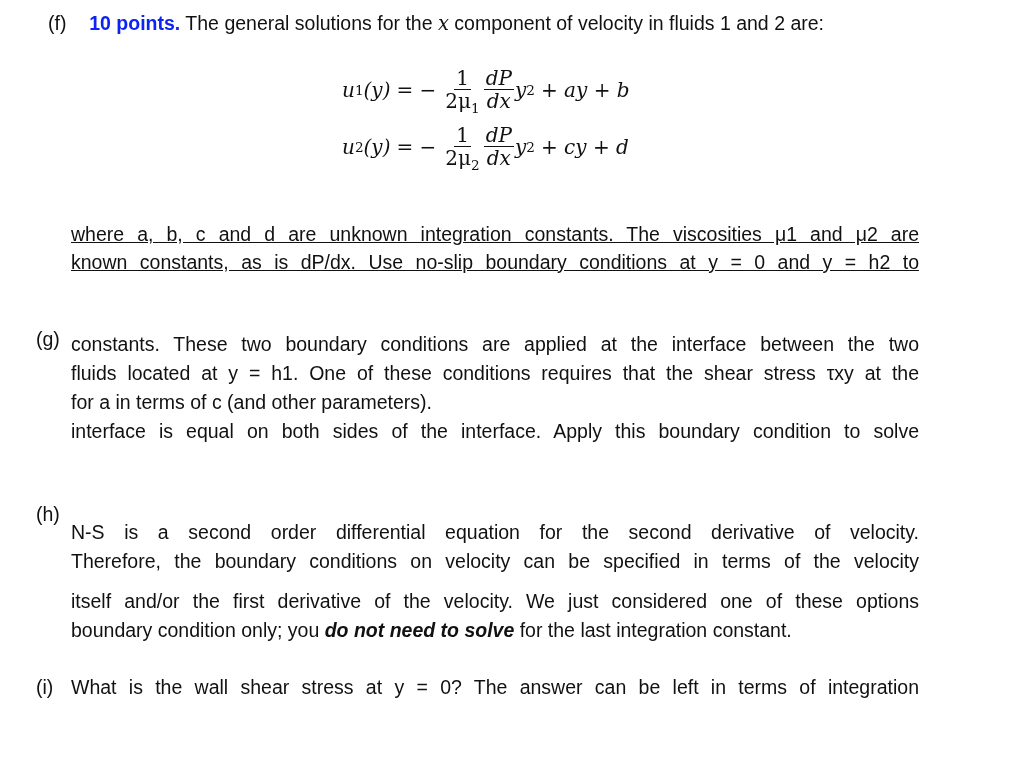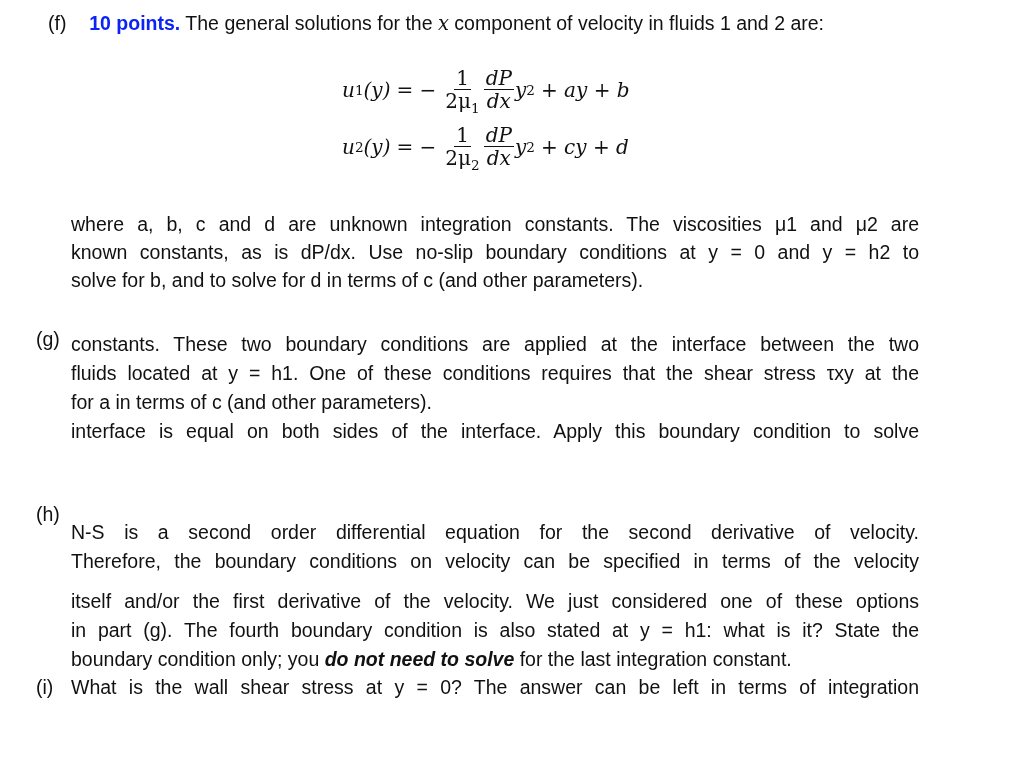--- a/index.html
+++ b/index.html
@@ -120,40 +120,38 @@
   <span class="frac it">
     <span class="num">dP</span>
     <span class="den">dx</span>
   </span>
   <span class="it">y</span>
     <sup>2</sup>
   <span class="sp"></span>
   <span class="it">+ cy + d</span>
 </div>
 
-<div class="body-text" style="top:212px;">
+<div class="body-text" style="top:222px;text-decoration:underline;">
   <div class="line justify" style="position:relative; width:848px;">where a, b, c and d are unknown integration constants.  The viscosities μ1 and μ2 are</div>
   <div class="line justify" style="position:relative; width:848px; margin-top:4px;">known constants, as is dP/dx.  Use no-slip boundary conditions at y = 0 and y = h2 to</div>
-  <div class="line" style="position:relative; margin-top:4px;">solve for b, and to solve for d in terms of c (and other parameters).</div>
 </div>
 
 <div class="line label" style="top:327px;">(g)</div>
 <div class="body-text" style="top:327px;">
   <div class="line justify" style="position:relative; width:848px; margin-top:5px;">constants.  These two boundary conditions are applied at the interface between the two</div>
   <div class="line justify" style="position:relative; width:848px; margin-top:5px;">fluids located at y = h1.  One of these conditions requires that the shear stress τxy at the</div>
   <div class="line" style="position:relative; margin-top:5px;">for a in terms of c (and other parameters).</div>
   <div class="line justify" style="position:relative; width:848px; margin-top:5px;">interface is equal on both sides of the interface.  Apply this boundary condition to solve</div>
 </div>
 
 <div class="line label" style="top:502px;">(h)</div>
 <div class="body-text" style="top:520px;">
   <div class="line justify" style="position:relative; width:848px;">N-S is a second order differential equation for the second derivative of velocity.</div>
   <div class="line justify" style="position:relative; width:848px; margin-top:5px;">Therefore, the boundary conditions on velocity can be specified in terms of the velocity</div>
   <div class="line justify" style="position:relative; width:848px; margin-top:16px;">itself and/or the first derivative of the velocity.  We just considered one of these options</div>
-  <div class="line justify" style="position:relative; width:848px; margin-top:5px;">in part (g).  The fourth boundary condition is also stated at y = h1: what is it?   State the</div>
   <div class="line" style="position:relative; margin-top:5px;">
     <span>boundary condition only; you <span class="bi">do not need to solve</span> for the last integration constant.</span>
   </div>
 </div>
 
 <div class="line label" style="top:675px;">(i)</div>
 <div class="body-text" style="top:675px;">
   <div class="line justify" style="position:relative; width:848px;">What is the wall shear stress at y = 0?  The answer can be left in terms of integration</div>
 </div>
 

